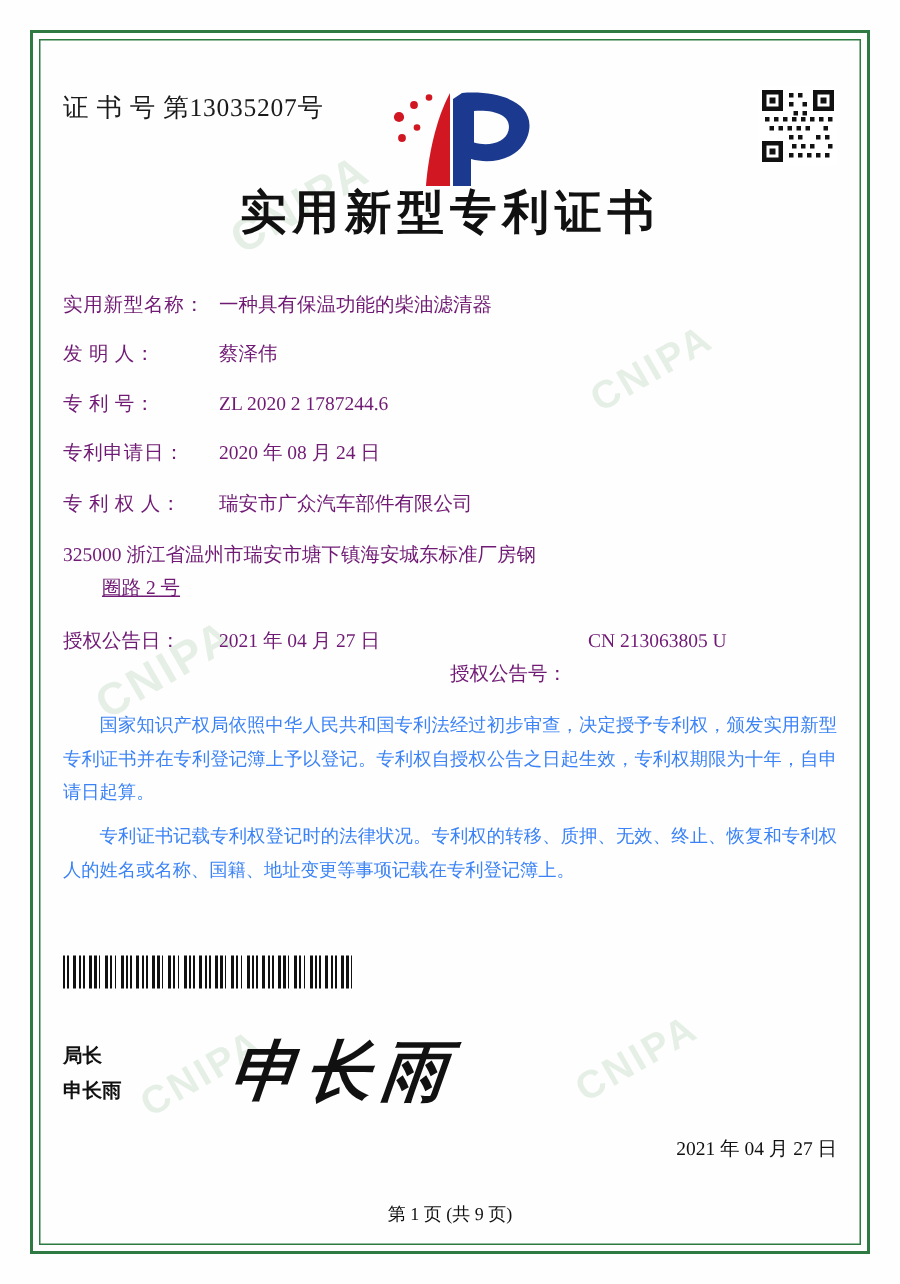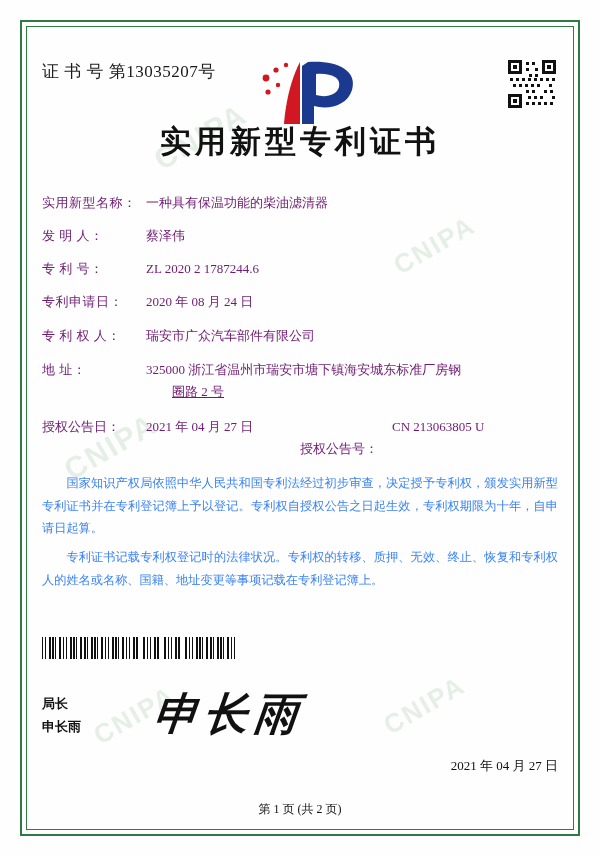--- a/index.html
+++ b/index.html
@@ -310,21 +310,20 @@
         <div class="flabel">专利申请日：</div>
         <div class="fvalue">2020 年 08 月 24 日</div>
       </div>
 
       <div class="frow">
         <div class="flabel">专 利 权 人：</div>
         <div class="fvalue">瑞安市广众汽车部件有限公司</div>
       </div>
 
       <div class="frow">
-        <div class="flabel">地 址：</div>
         <div class="fvalue wrap">
           <div>325000 浙江省温州市瑞安市塘下镇海安城东标准厂房钢</div>
           <div class="indent2">圈路 2 号</div>
         </div>
       </div>
 
       <div class="two-col">
         <div class="left">
           <div class="lab1">授权公告日：</div>
           <div>2021 年 04 月 27 日</div>
@@ -342,16 +341,16 @@
 
     <div class="barcode"></div>
 
     <div class="signature-block">
       <div class="sig-label">局长</div>
       <div class="sig-label">申长雨</div>
       <div class="sig-hand">申长雨</div>
       <div class="issue-date">2021 年 04 月 27 日</div>
     </div>
 
-    <div class="footer">第 1 页 (共 2 页)</div>
+    <div class="footer">第 1 页 (共 9 页)</div>
 
   </div>
 </div>
 
 </body></html>

